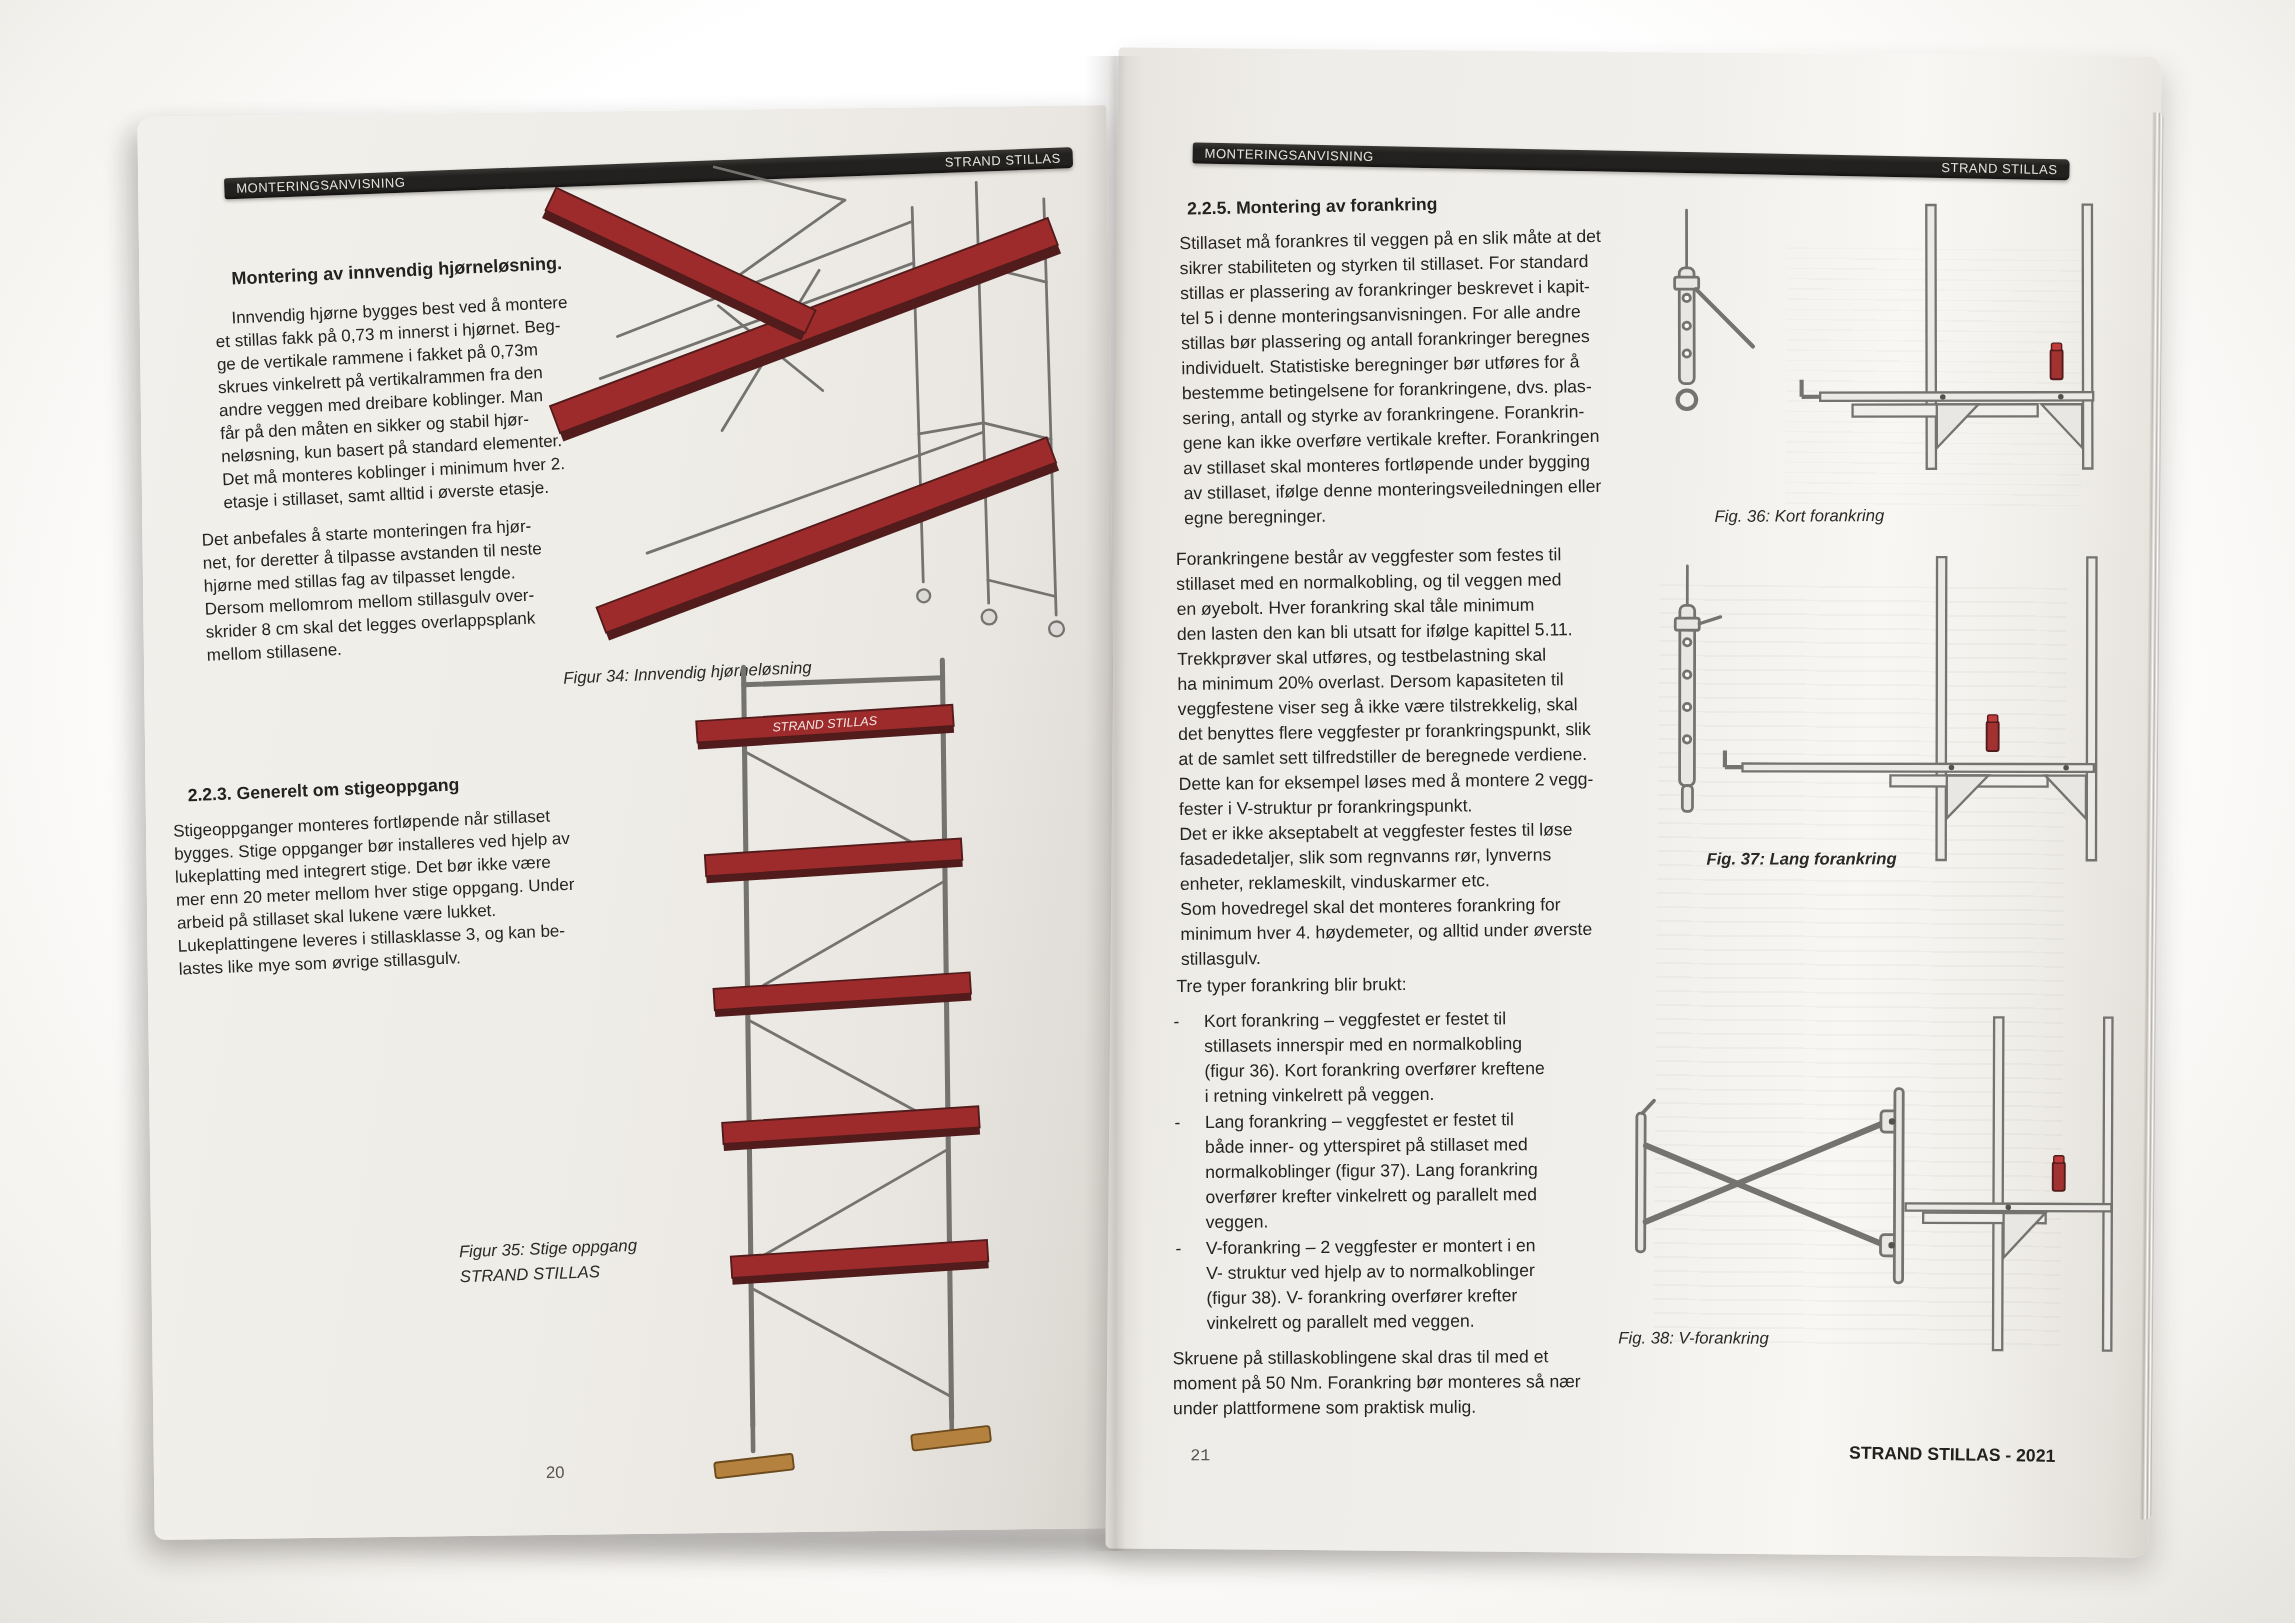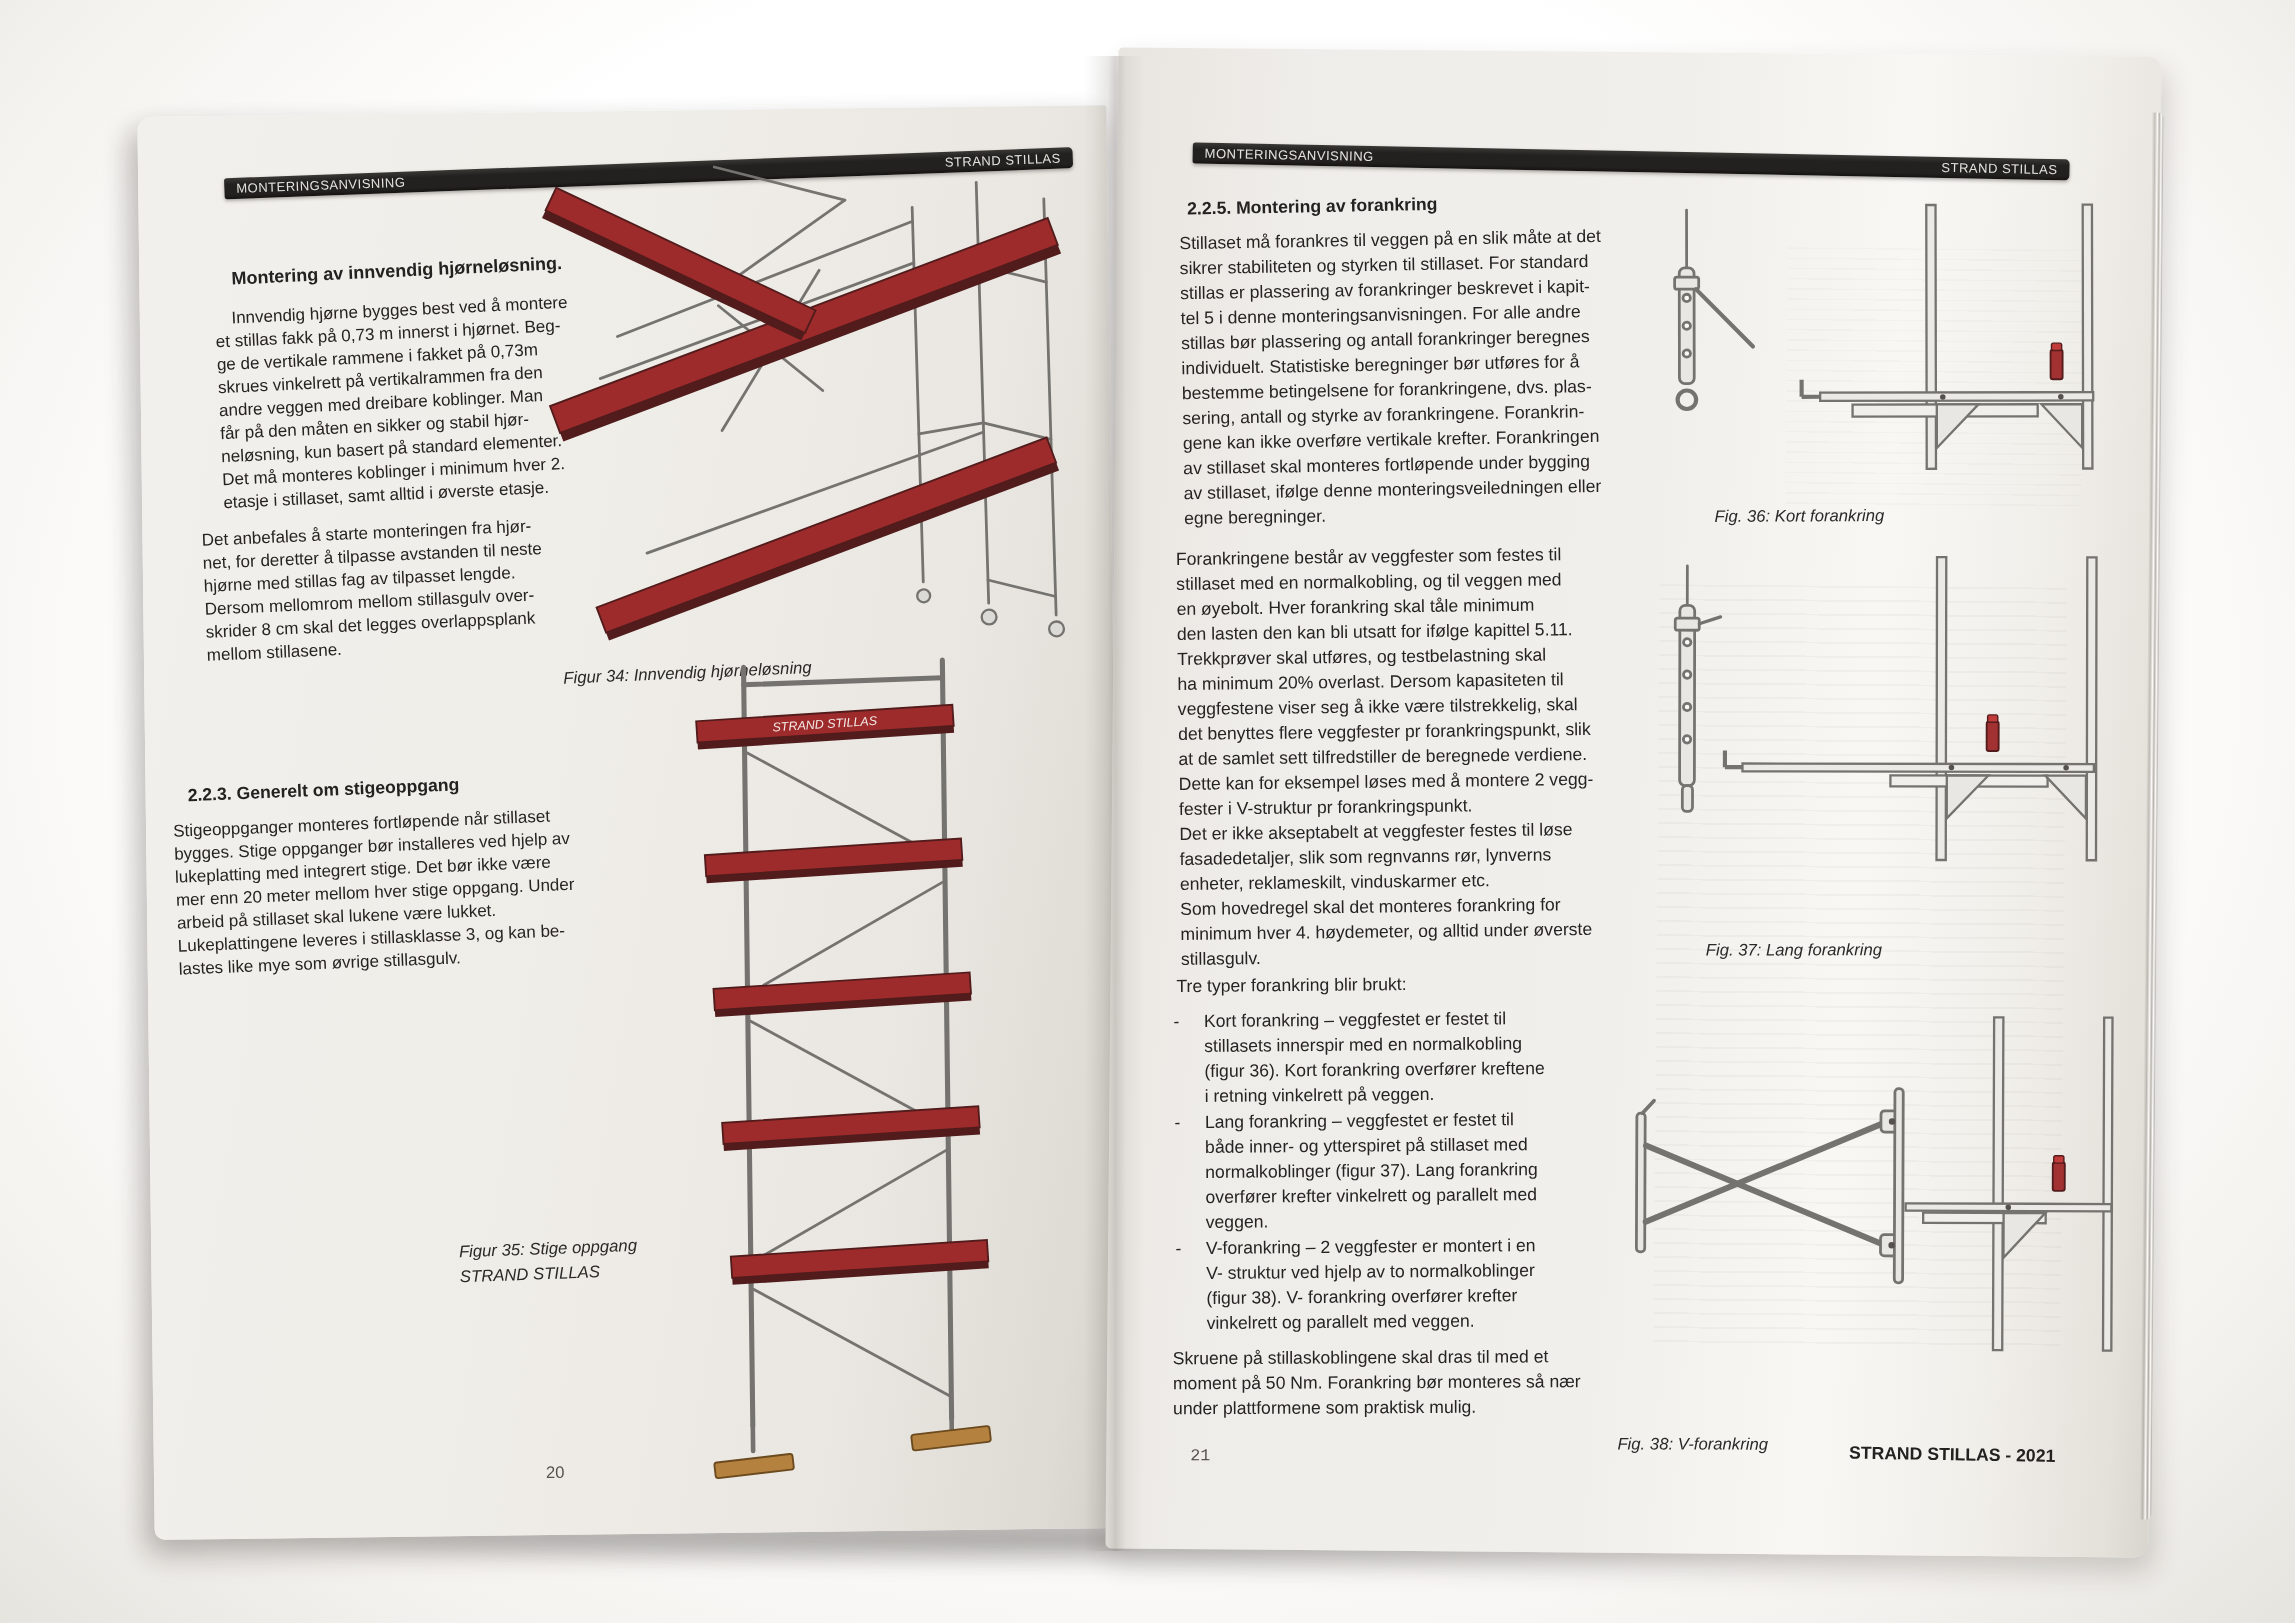--- a/index.html
+++ b/index.html
@@ -336,21 +336,21 @@
           <rect x="540" y="487" width="340" height="24" fill="#f0efec"></rect>
           <polygon points="662,487 662,580 752,487" fill="#e8e7e3"></polygon>
           <polygon points="963,487 963,580 875,487" fill="#e8e7e3"></polygon>
         </g>
         <rect x="748" y="370" width="26" height="64" rx="5" fill="#a23131" stroke="#521c1c" stroke-width="4"></rect>
         <rect x="750" y="356" width="22" height="16" rx="4" fill="#c23b3b" stroke="#521c1c" stroke-width="3"></rect>
         <circle cx="672" cy="470" r="6" fill="#55524e"></circle>
         <circle cx="920" cy="470" r="6" fill="#55524e"></circle>
       </svg>
     </div>
-    <div class="block caption" style="left:595px;top:887px;transform:rotate(-0.6deg);">Fig. 37: Lang forankring</div>
+    <div class="block caption" style="left:595px;top:796px;transform:rotate(-0.6deg);font-weight:bold;">Fig. 37: Lang forankring</div>
 
     <div class="block" style="left:478px;top:951px;width:534px;height:352px;transform:rotate(-0.3deg);">
       <svg width="534" height="352" viewBox="0 0 1155 760">
         <g stroke="#74736f" stroke-width="6" fill="#e8e7e3" stroke-linecap="round">
           <rect x="108" y="235" width="18" height="300" rx="8"></rect>
           <line x1="120" y1="235" x2="145" y2="208" fill="none" stroke-width="8"></line>
           <line x1="128" y1="305" x2="648" y2="520" stroke-width="13" fill="none"></line>
           <line x1="128" y1="470" x2="648" y2="252" stroke-width="13" fill="none"></line>
           <rect x="636" y="228" width="46" height="46" rx="8"></rect>
           <rect x="636" y="496" width="46" height="46" rx="8"></rect>
@@ -363,21 +363,21 @@
           <rect x="728" y="448" width="265" height="22" fill="#f0efec"></rect>
           <polygon points="902,448 902,545 992,448" fill="#e8e7e3"></polygon>
         </g>
         <rect x="1008" y="338" width="26" height="62" rx="5" fill="#a23131" stroke="#521c1c" stroke-width="4"></rect>
         <rect x="1010" y="324" width="22" height="16" rx="4" fill="#c23b3b" stroke="#521c1c" stroke-width="3"></rect>
         <circle cx="912" cy="436" r="6" fill="#55524e"></circle>
         <circle cx="660" cy="251" r="7" fill="#55524e"></circle>
         <circle cx="660" cy="519" r="7" fill="#55524e"></circle>
       </svg>
     </div>
-    <div class="block caption" style="left:511px;top:1382px;transform:rotate(-0.4deg);text-align:center;">Fig. 38: V-forankring</div>
+    <div class="block caption" style="left:511px;top:1276px;transform:rotate(-0.4deg);text-align:center;">Fig. 38: V-forankring</div>
 
     <div class="block pagenum" style="left:84px;top:1398px;font-family:Liberation Mono, monospace;">21</div>
 
     <div class="block footer-brand" style="left:625px;top:1389px;width:324px;text-align:right;transform:rotate(0.4deg);">STRAND STILLAS - 2021</div>
   </div>
 
   <div class="spine"></div>
 </div>
 
 

